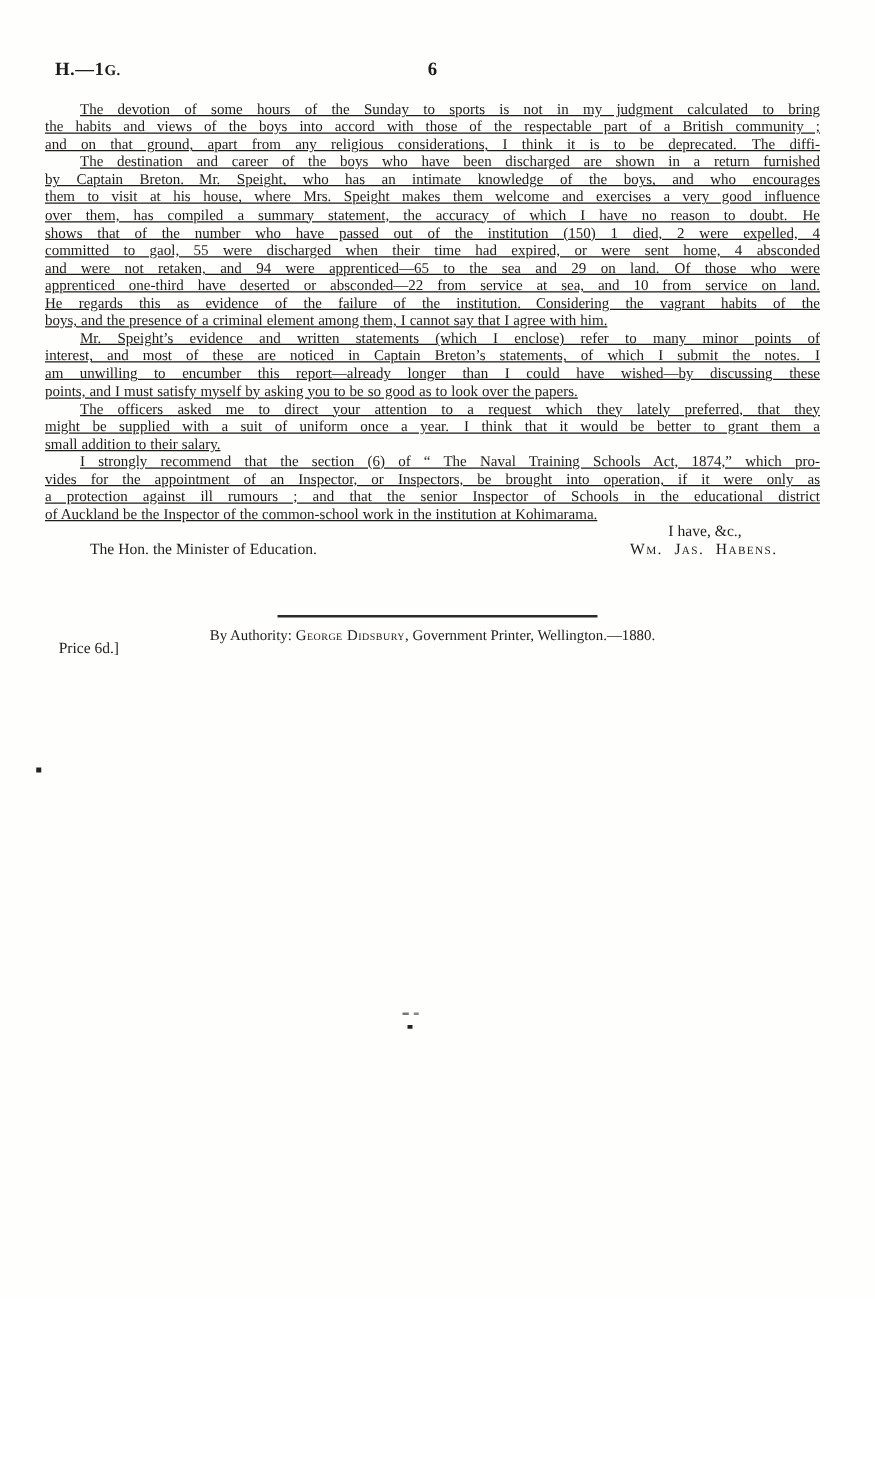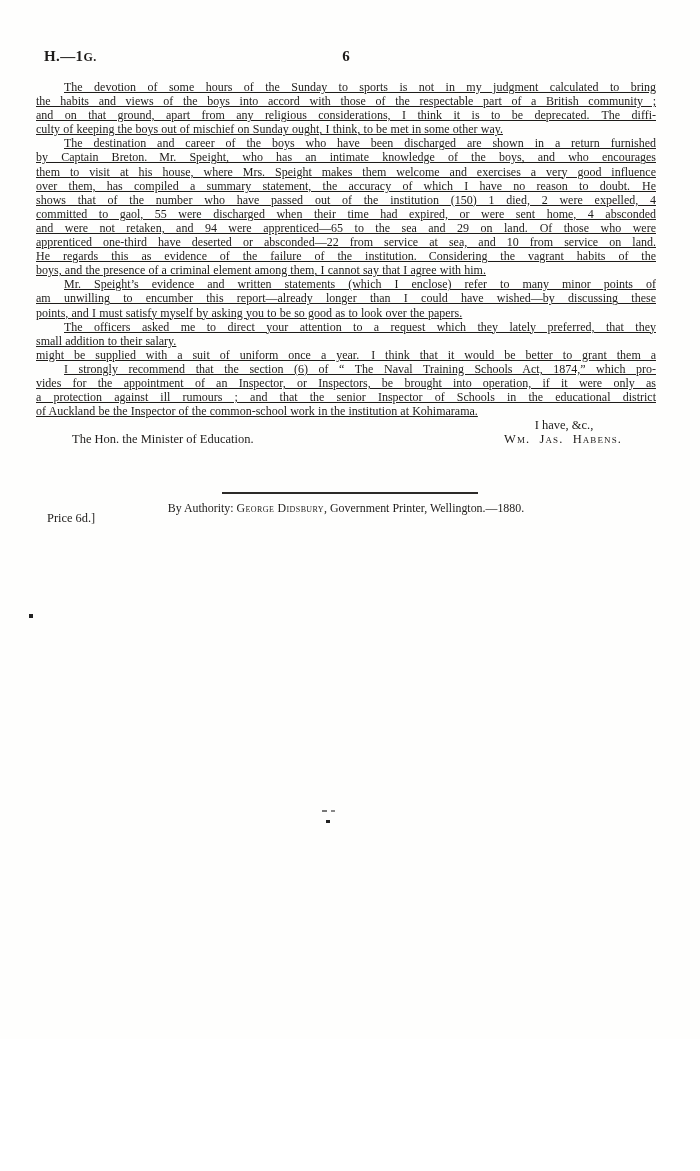--- a/index.html
+++ b/index.html
@@ -141,46 +141,46 @@
       <div class="doc-ref"><span>H.—1</span><span class="small-cap">G.</span></div>
       <div class="page-num">6</div>
     </div>
 
     <div class="letter-body">
 
       <section class="para">
         <div class="line first">The devotion of some hours of the Sunday to sports is not in my judgment calculated to bring</div>
         <div class="line">the habits and views of the boys into accord with those of the respectable part of a British community ;</div>
         <div class="line">and on that ground, apart from any religious considerations, I think it is to be deprecated.  The diffi-</div>
-        <div class="line last">culty of keeping the boys out of mischief on Sunday ought, I think, to be met in some other way.</div>
       </section>
 
       <section class="para">
         <div class="line first">The destination and career of the boys who have been discharged are shown in a return furnished</div>
         <div class="line">by Captain Breton.  Mr. Speight, who has an intimate knowledge of the boys, and who encourages</div>
         <div class="line">them to visit at his house, where Mrs. Speight makes them welcome and exercises a very good influence</div>
         <div class="line">over them, has compiled a summary statement, the accuracy of which I have no reason to doubt.  He</div>
         <div class="line">shows that of the number who have passed out of the institution (150) 1 died, 2 were expelled, 4</div>
         <div class="line">committed to gaol, 55 were discharged when their time had expired, or were sent home, 4 absconded</div>
         <div class="line">and were not retaken, and 94 were apprenticed—65 to the sea and 29 on land.  Of those who were</div>
         <div class="line">apprenticed one-third have deserted or absconded—22 from service at sea, and 10 from service on land.</div>
         <div class="line">He regards this as evidence of the failure of the institution.  Considering the vagrant habits of the</div>
         <div class="line last">boys, and the presence of a criminal element among them, I cannot say that I agree with him.</div>
       </section>
 
       <section class="para">
         <div class="line first">Mr. Speight’s evidence and written statements (which I enclose) refer to many minor points of</div>
+        <div class="line">interest, and most of these are noticed in Captain Breton’s statements, of which I submit the notes.  I</div>
         <div class="line">am unwilling to encumber this report—already longer than I could have wished—by discussing these</div>
         <div class="line last">points, and I must satisfy myself by asking you to be so good as to look over the papers.</div>
       </section>
 
       <section class="para">
         <div class="line first">The officers asked me to direct your attention to a request which they lately preferred, that they</div>
+        <div class="line">might be supplied with a suit of uniform once a year.  I think that it would be better to grant them a</div>
         <div class="line last">small addition to their salary.</div>
-        <div class="line">might be supplied with a suit of uniform once a year.  I think that it would be better to grant them a</div>
       </section>
 
       <section class="para">
         <div class="line first">I strongly recommend that the section (6) of “ The Naval Training Schools Act, 1874,” which pro-</div>
         <div class="line">vides for the appointment of an Inspector, or Inspectors, be brought into operation, if it were only as</div>
         <div class="line">a protection against ill rumours ; and that the senior Inspector of Schools in the educational district</div>
         <div class="line last">of Auckland be the Inspector of the common-school work in the institution at Kohimarama.</div>
       </section>
 
       <div class="valediction">I have, &amp;c.,</div>

